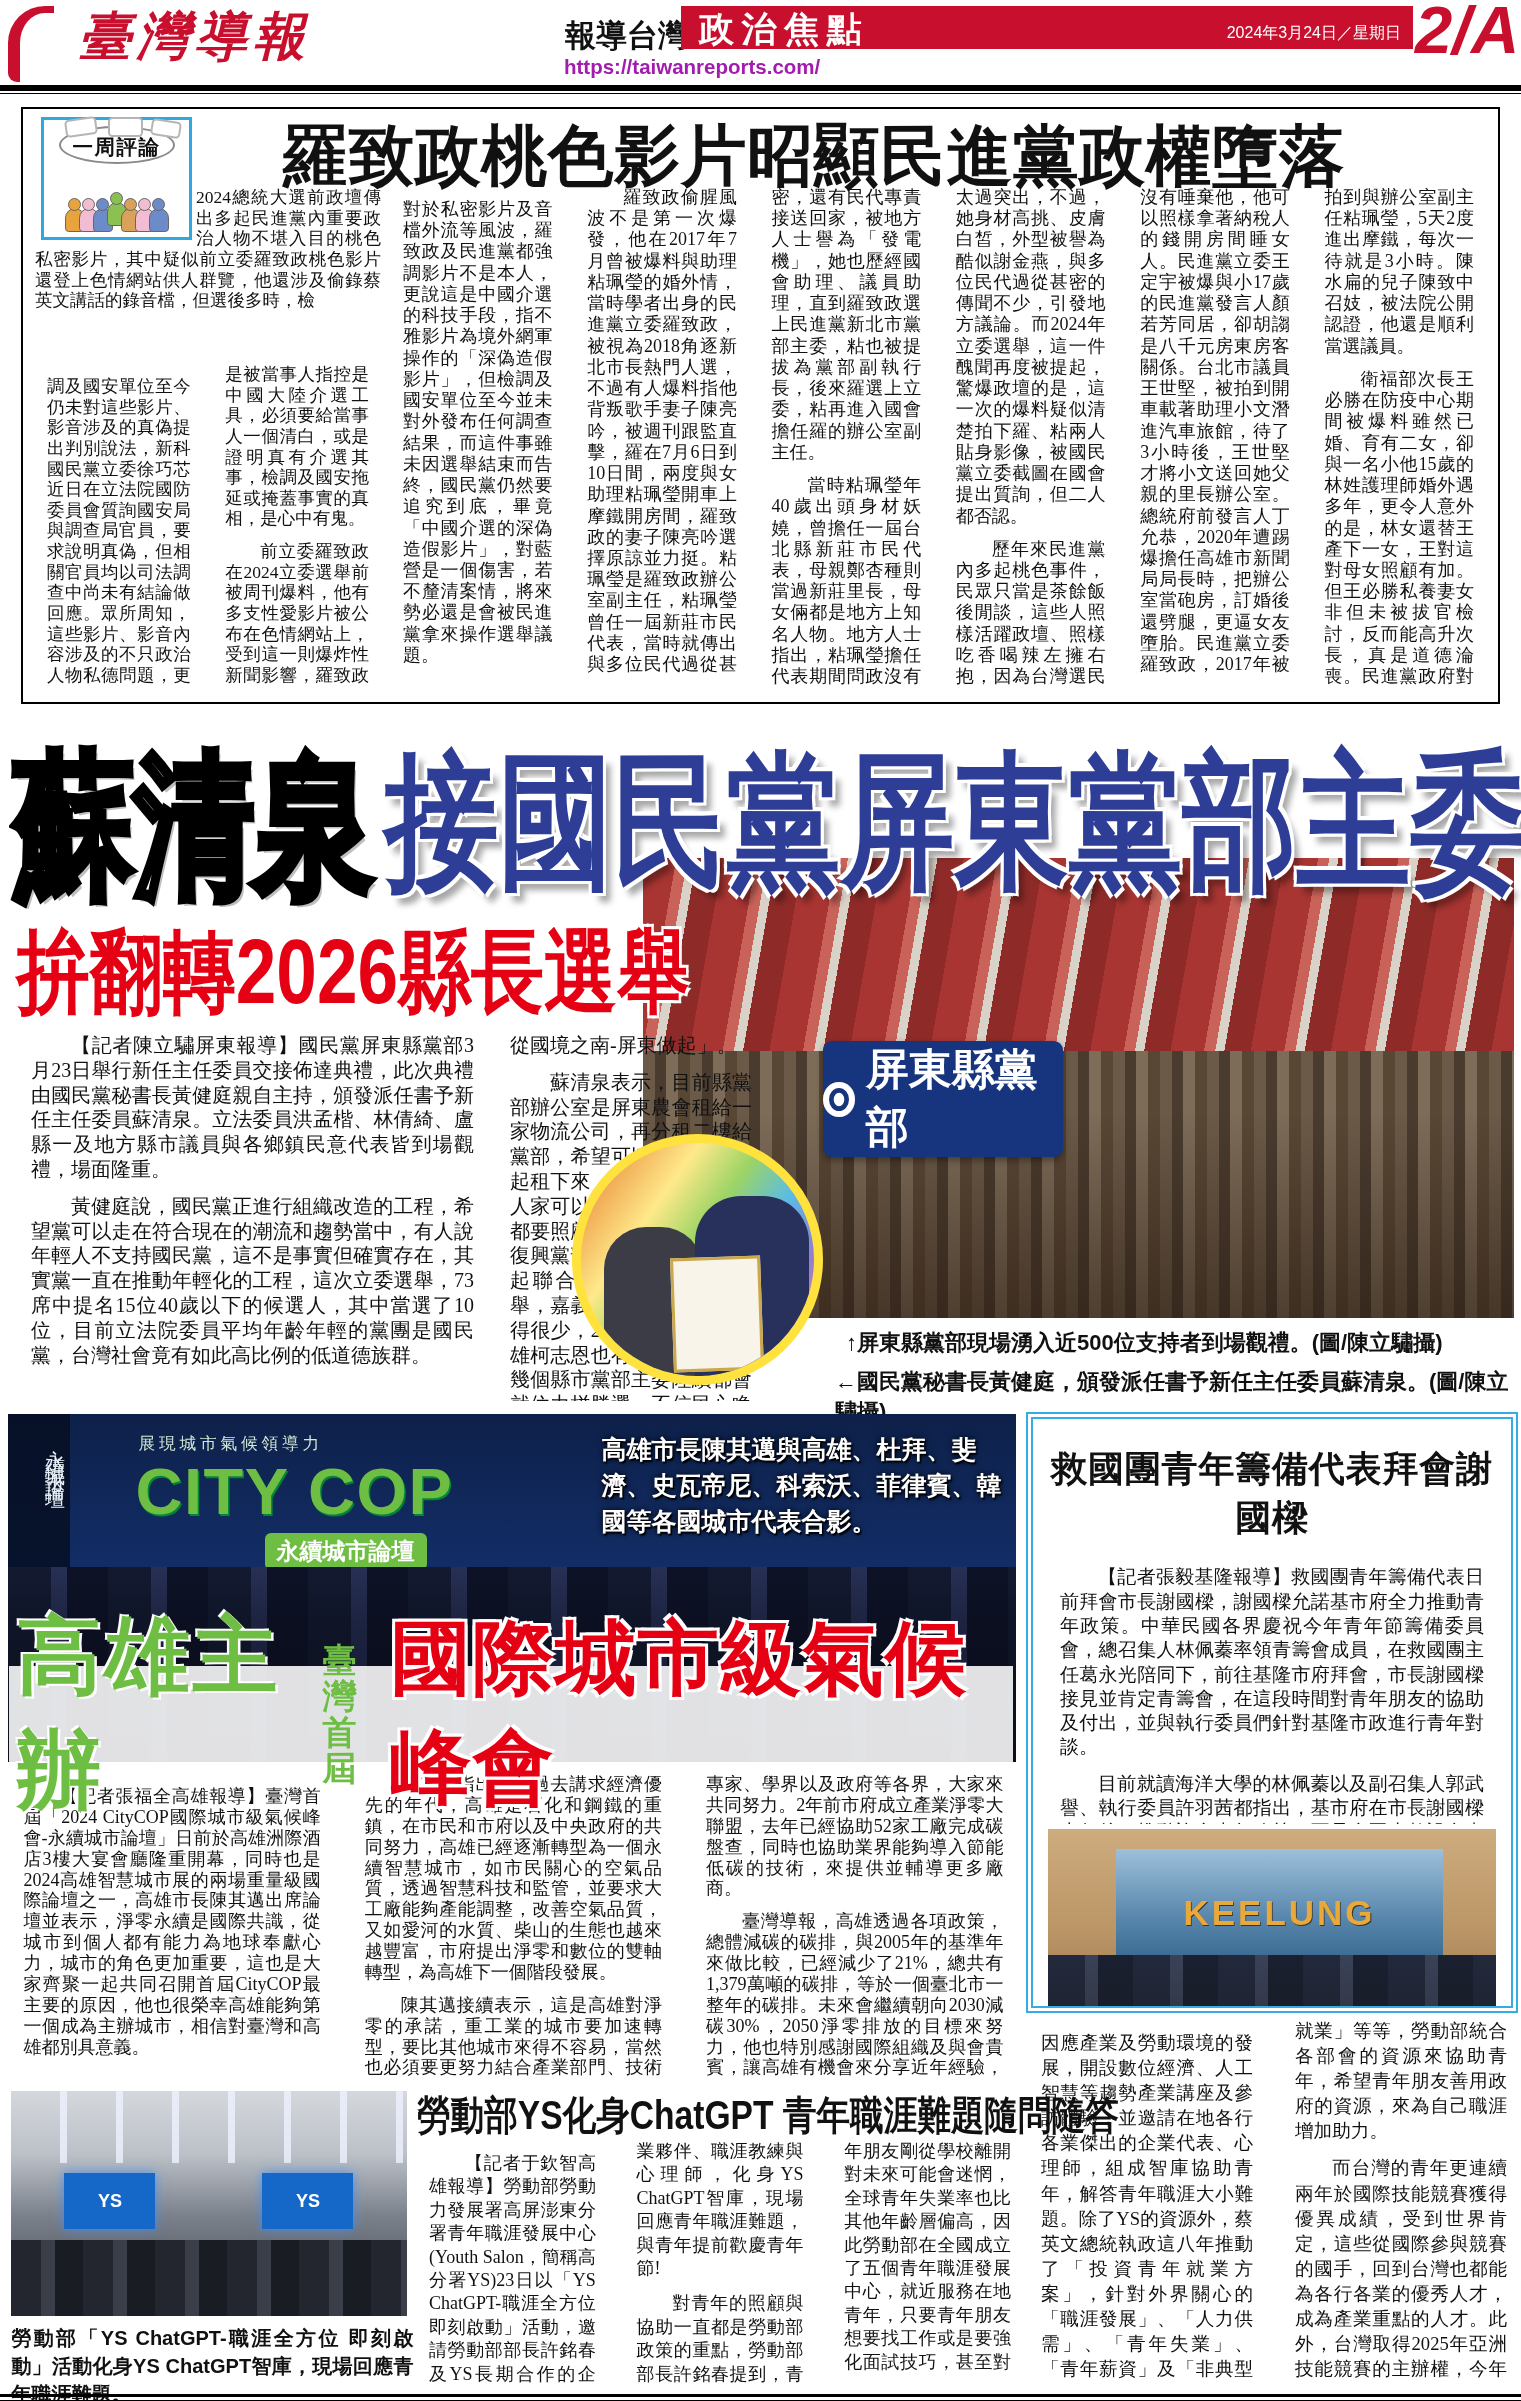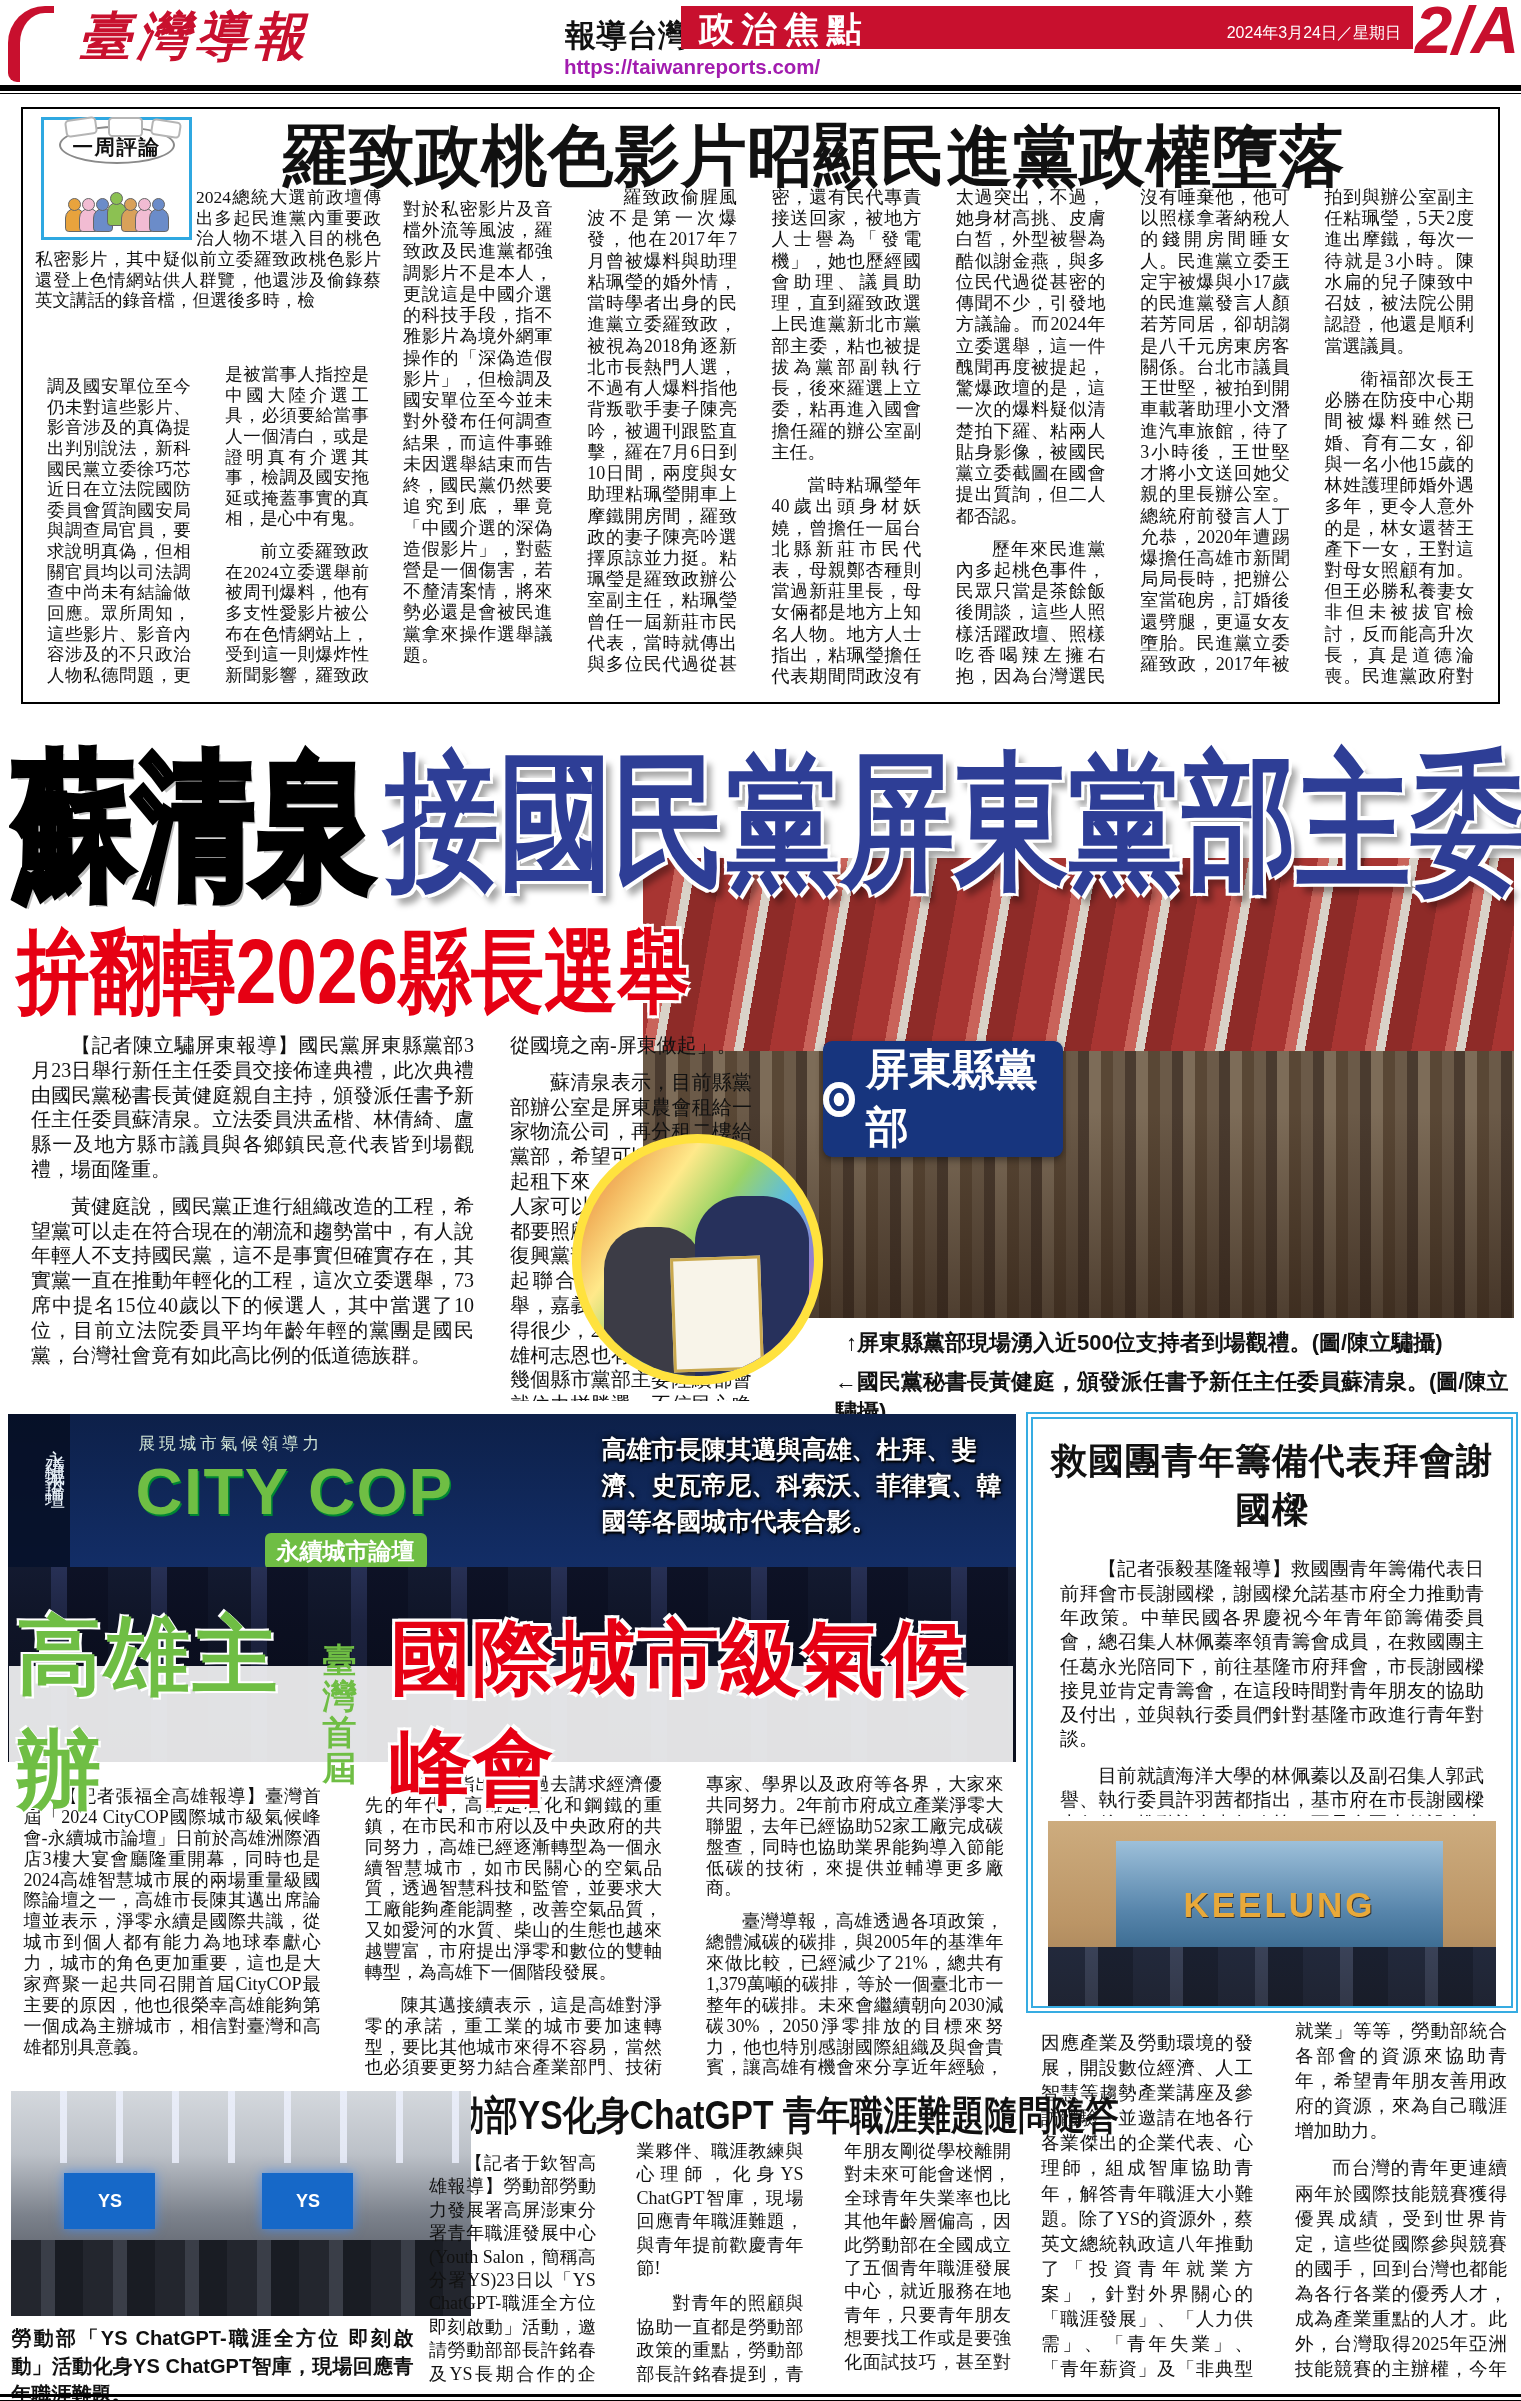--- a/index.html
+++ b/index.html
@@ -119,40 +119,40 @@
               text-shadow:-2.3px -2.3px 0 #fff,2.3px 2.3px 0 #fff;}
   .cc-h-mid{display:flex;flex-direction:column;margin:0 10.7px;color:#6fbe44;font-size:34px;
             line-height:1.06;font-weight:bold;}
   .cc-h-red{font-size:81px;color:#e60013;letter-spacing:1.5px;
             text-shadow:-3px -3px 0 #fff,3px -3px 0 #fff,-3px 3px 0 #fff,3px 3px 0 #fff;}
   .cc-body{position:absolute;left:11.4px;top:1774px;width:1004px;height:312px;column-count:3;
            column-gap:20px;font-size:18px;line-height:1.16;text-align:justify;overflow:hidden;}
 
   
   .jg{position:absolute;left:1026px;top:1412px;width:492px;height:601px;border:7.6px double #36ace2;
-      background:#fff;padding:13px 15px;overflow:hidden;}
+      background:#fff;padding:21px 15px;overflow:hidden;}
   .jg h2{margin:4.6px 0 10.7px;font-size:36px;text-align:center;letter-spacing:0.8px;
          font-family:"Liberation Sans","DejaVu Sans",sans-serif;}
   .jg-body{font-size:19px;line-height:1.28;text-align:justify;height:271px;overflow:hidden;}
   .jg-photo{position:relative;width:100%;height:225px;margin-top:4.6px;overflow:hidden;
       background:linear-gradient(180deg,#cdac7e 0%,#bb9566 45%,#8a6a46 100%);}
   .kl-panel{position:absolute;left:68px;top:20px;width:327px;height:128px;
       background:linear-gradient(180deg,#9dc0da 0%,#5785ab 55%,#2e5f85 100%);}
   .kl-text{position:absolute;left:0;right:0;top:44px;text-align:center;font-size:35px;font-weight:bold;
            color:#e8a93a;letter-spacing:3px;font-family:"Liberation Sans",sans-serif;
            text-shadow:0.8px 0.8px 0 #333;}
   .jg-people{position:absolute;left:0;right:0;bottom:0;height:44%;
       background:linear-gradient(180deg,rgba(20,16,12,0) 0%,rgba(20,16,12,.35) 100%),
       repeating-linear-gradient(90deg,#22293c 0 37px,#3a4258 37px 50px,#1a2030 50px 85px);}
 
   
   .ld-headline{position:absolute;left:417px;top:2088px;width:609px;font-size:40px;font-weight:bold;
                font-family:"Liberation Sans","DejaVu Sans",sans-serif;white-space:nowrap;
                transform:scaleX(.84);transform-origin:left top;}
-  .ld-photo{position:absolute;left:11.4px;top:2091px;width:460px;height:225px;overflow:hidden;
+  .ld-photo{position:absolute;left:11.4px;top:2091px;width:396px;height:225px;overflow:hidden;
       background:linear-gradient(180deg,#d4d8dd 0%,#bcc1c8 28%,#7c828c 55%,#3c4049 100%);}
   .ld-lights{position:absolute;left:0;top:0;right:0;height:32%;
       background:repeating-linear-gradient(90deg,transparent 0 49px,#eef2ff 49px 56px);opacity:.8;}
   .ld-screen{position:absolute;width:91px;height:56px;background:#1668c8;color:#fff;font-size:18px;
              font-weight:bold;display:flex;align-items:center;justify-content:center;
              font-family:"Liberation Sans",sans-serif;box-shadow:0 0 10.7px rgba(60,140,255,.8);}
   .ld-crowd{position:absolute;left:0;right:0;bottom:0;height:34%;
       background:repeating-linear-gradient(90deg,#23262e 0 30px,#3a3e48 30px 44px,#191c23 44px 72px);}
   .ld-caption{position:absolute;left:11.4px;top:2324px;width:402px;font-size:20px;font-weight:600;
               line-height:1.4;text-align:justify;font-family:"Liberation Sans","DejaVu Sans",sans-serif;}

